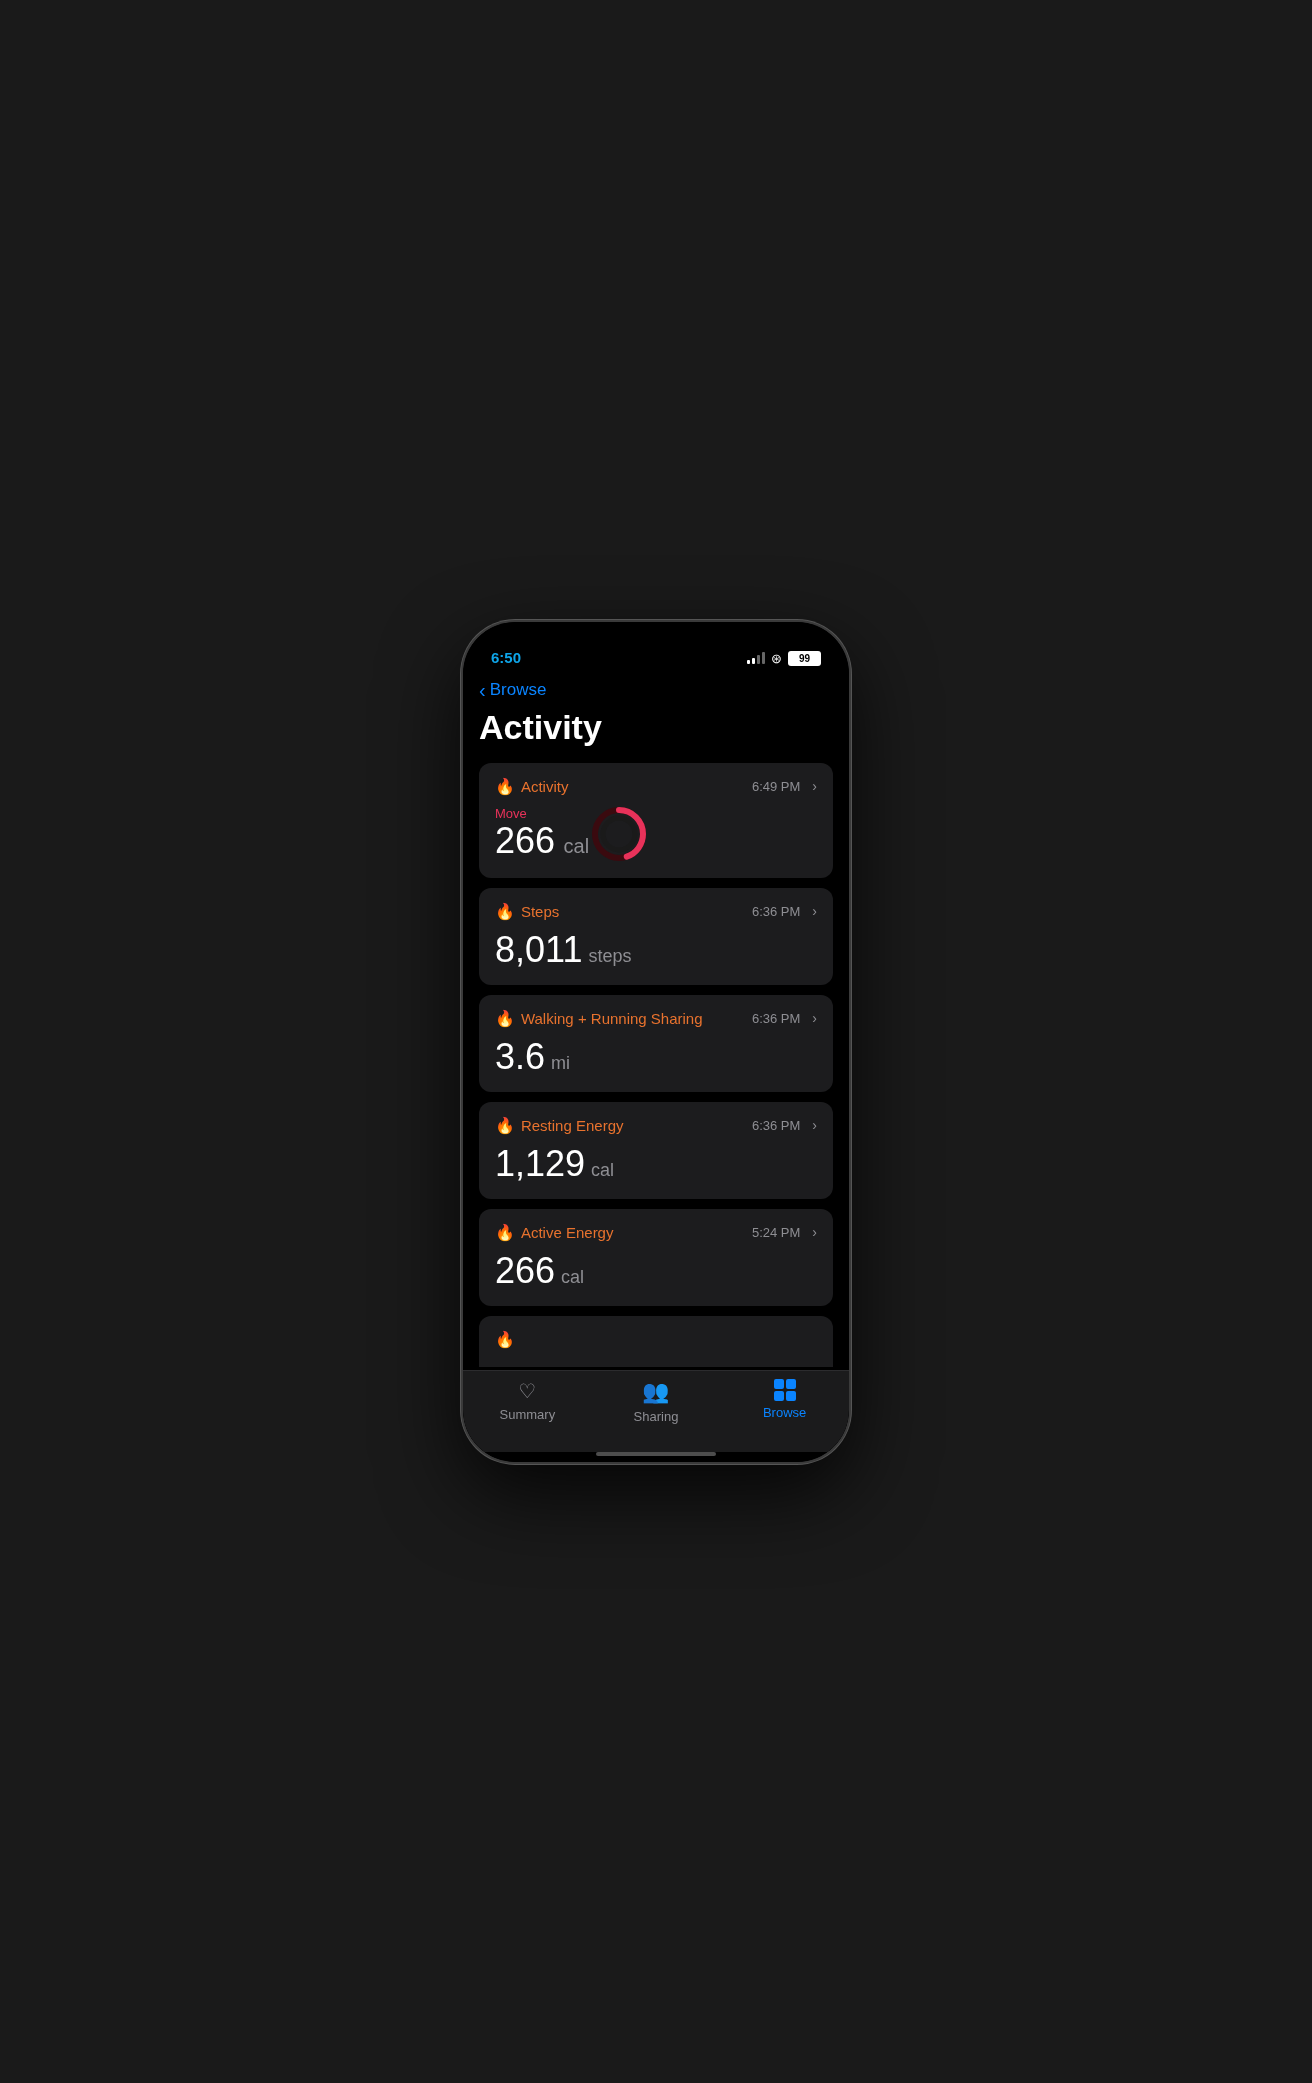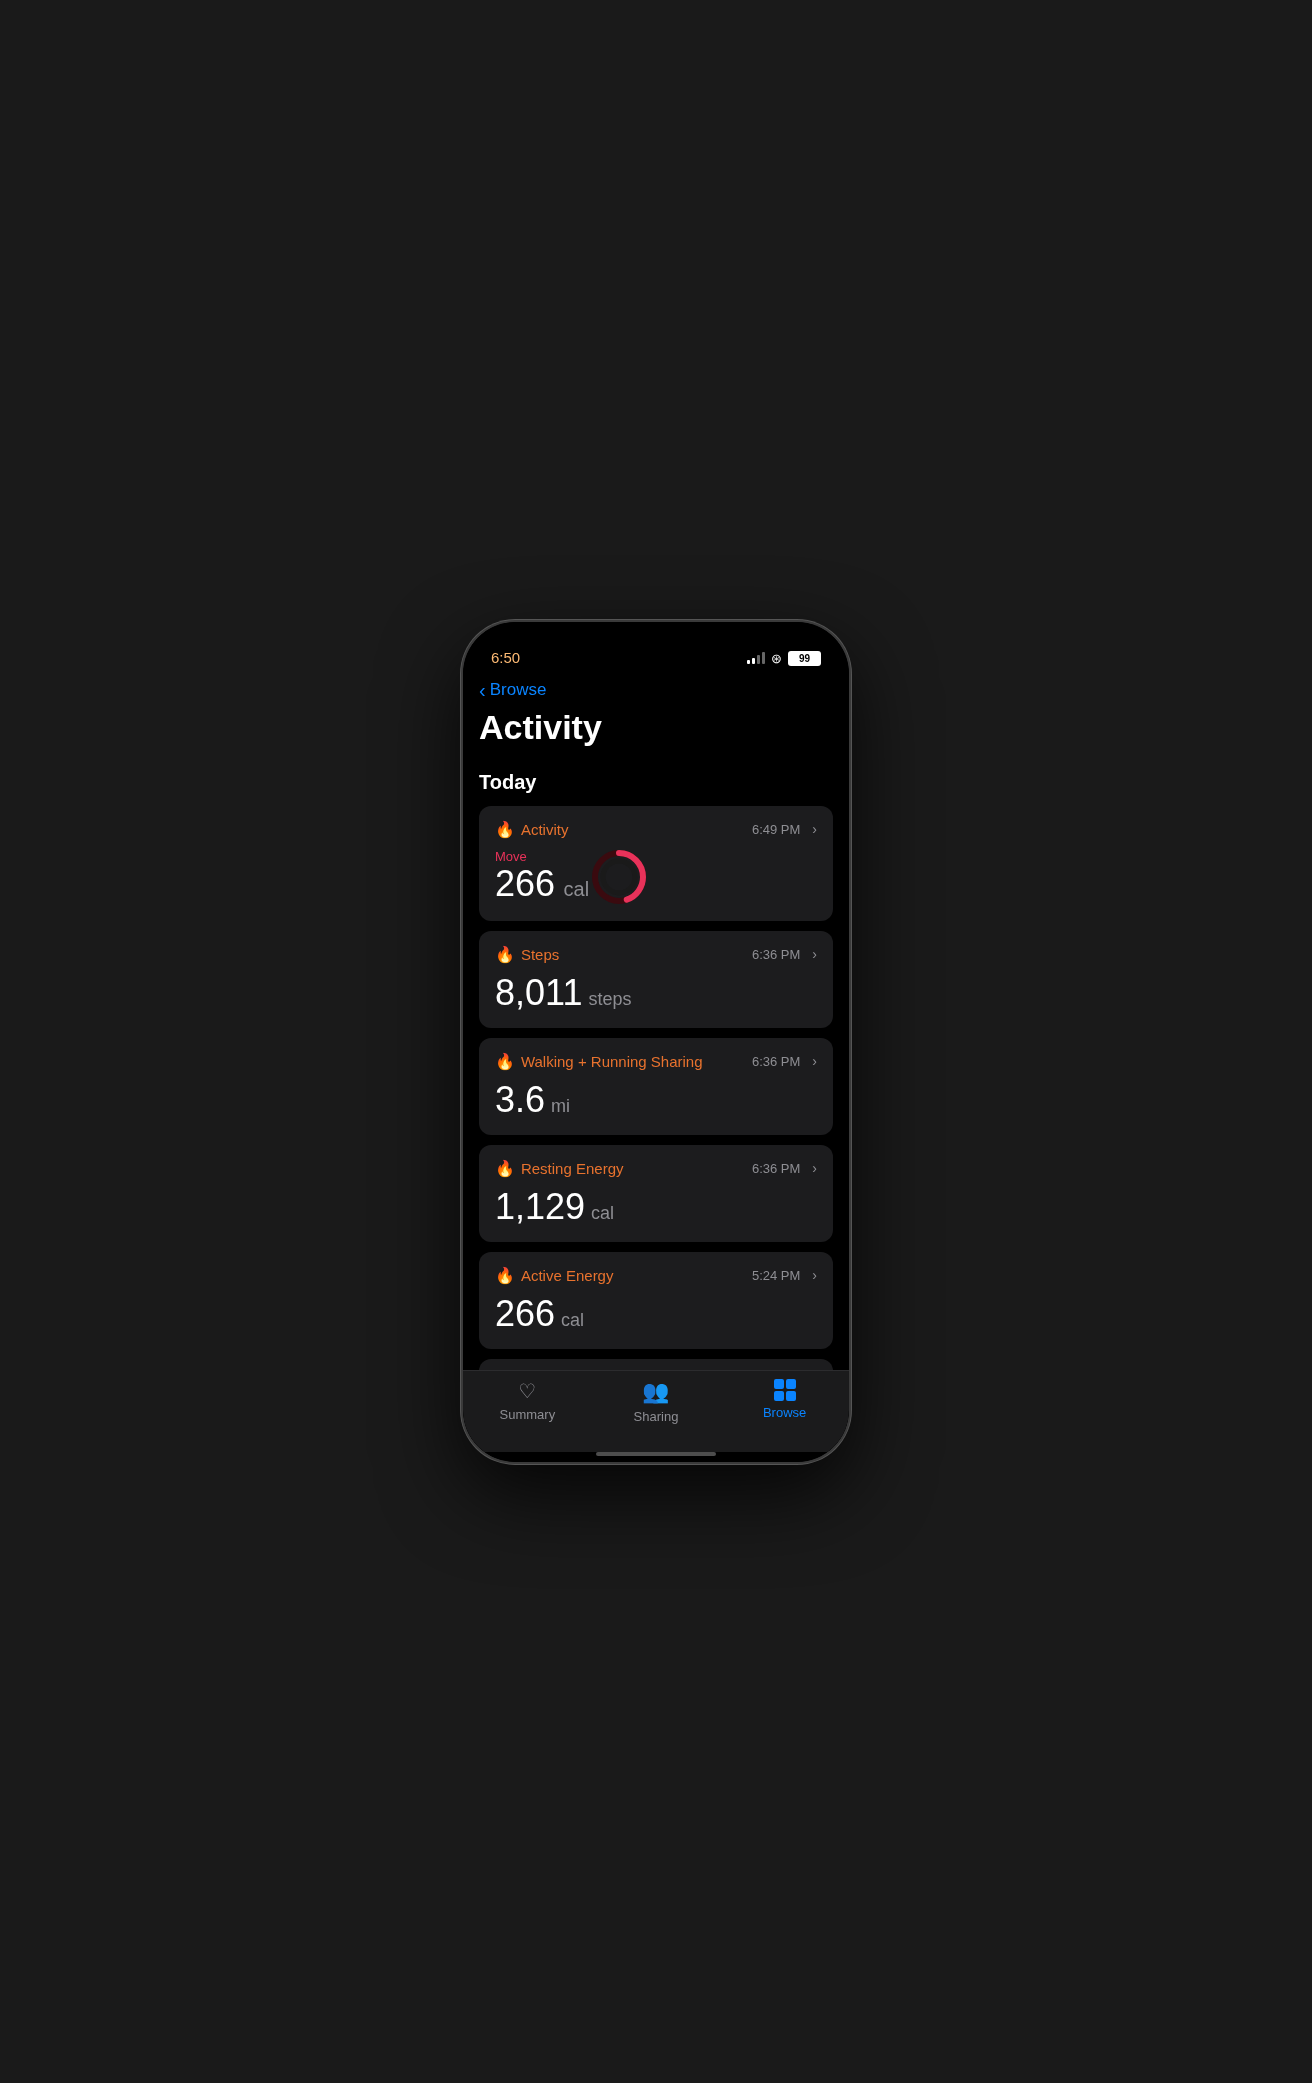--- a/index.html
+++ b/index.html
@@ -95,22 +95,22 @@
       left: 50%;
       transform: translateX(-50%);
       width: 130px;
       height: 30px;
       background: #000;
       border-radius: 0 0 20px 20px;
     }
 
     .status-time {
       font-size: 15px;
-      font-weight: 400;
-      color: #fdba74;
+      font-weight: 700;
+      color: #0ea5e9;
     }
 
     .status-icons {
       display: flex;
       align-items: center;
       gap: 6px;
     }
 
     .signal-bars {
       display: flex;
@@ -395,21 +395,20 @@
     <div class="content-area">
       <div class="scroll-content">
 
         <div class="back-nav">
           <span class="back-chevron">‹</span>
           <span>Browse</span>
         </div>
 
         <h1 class="page-title">Activity</h1>
 
-        <h2 class="section-header">Today</h2>
 
         <div class="card activity-card">
           <div class="card-header">
             <div class="card-title-row">
               <span class="flame-icon">🔥</span>
               <span class="card-title">Activity</span>
             </div>
             <div class="card-time">
               <span>6:49 PM</span>
               <span class="chevron-right">›</span>

